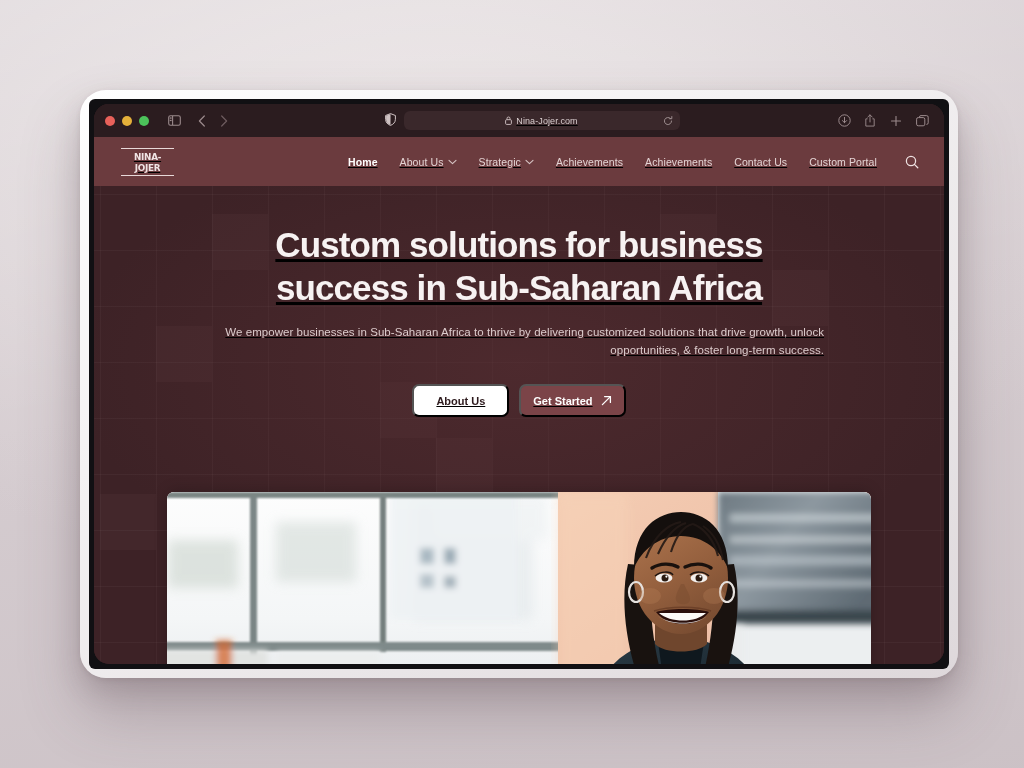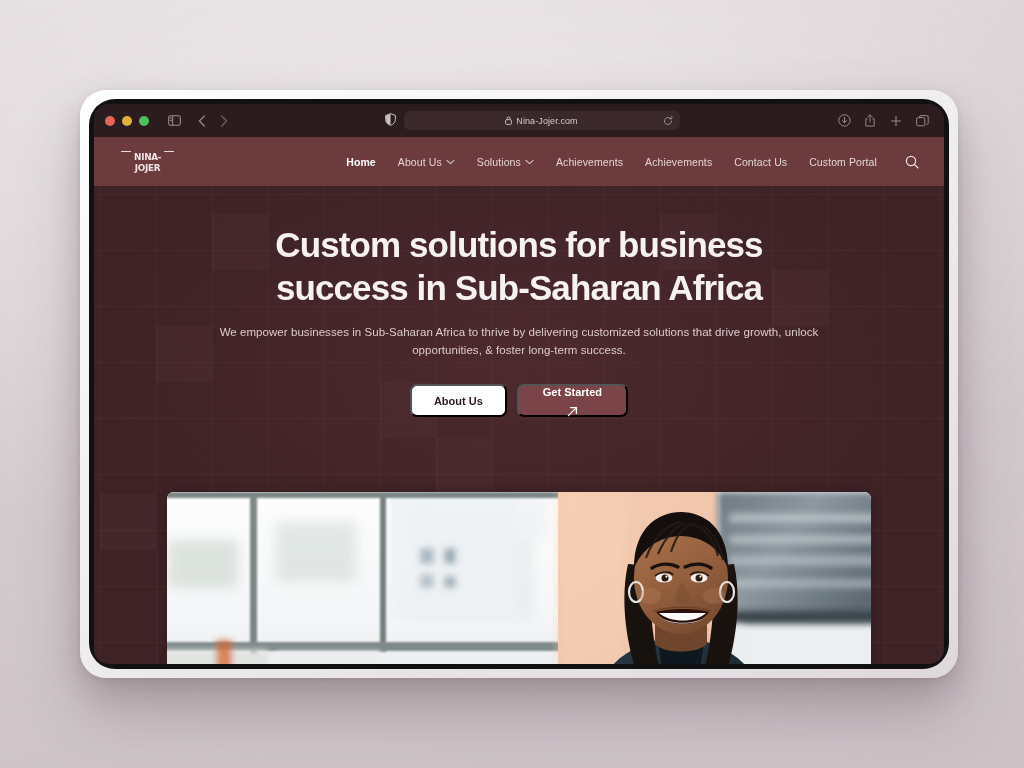--- a/index.html
+++ b/index.html
@@ -40,24 +40,25 @@
     padding: 9px;
     box-shadow:
       0 34px 60px rgba(90,70,78,0.30),
       0 12px 26px rgba(90,70,78,0.18),
       0 2px 5px rgba(90,70,78,0.12);
     z-index: 2;
   }
   .laptop-bezel {
     width: 100%;
     height: 100%;
-    border-radius: 26px;
+    border-radius: 6px;
     background: #111013;
     padding: 5px;
     overflow: hidden;
+    text-decoration: underline;
   }
   .screen {
     position: relative;
     width: 100%;
     height: 100%;
     border-radius: 15px;
     overflow: hidden;
     background: #3d2226;
   }
 
@@ -127,21 +128,21 @@
     height: 49px;
     background: #6b3b3e;
     display: flex;
     align-items: center;
     padding: 0 25px 0 27px;
     position: relative;
     z-index: 5;
   }
   .logo {
     display: flex;
-    flex-direction: row;
+    flex-direction: column;
     gap: 2px;
     width: 53px;
   }
   .logo-rule { height: 1px; background: #e8d9d9; width: 100%; }
   .logo-text {
     font-family: "DejaVu Sans", sans-serif;
     font-size: 9.5px;
     font-weight: 700;
     color: #f0e4e4;
     letter-spacing: -0.3px;
@@ -223,22 +224,23 @@
     font-weight: 700;
     color: #f7f2f2;
     letter-spacing: -0.9px;
     padding: 0 96px;
   }
   .subhead {
     margin-top: 15px;
     font-size: 11.5px;
     line-height: 17.5px;
     color: #ddcccd;
-    padding: 0 95px;
+    padding: 0 120px;
     letter-spacing: 0.05px;
+    text-align: right;
   }
   .cta-row {
     margin-top: 25px;
     display: flex;
     justify-content: center;
     gap: 10px;
   }
   .btn {
     height: 33px;
     display: flex;
@@ -251,22 +253,21 @@
     white-space: nowrap;
   }
   .btn-light {
     background: #ffffff;
     color: #2d1a1d;
     padding: 0 22px;
   }
   .btn-dark {
     background: #7b4448;
     color: #ffffff;
-    padding: 0 24px;
-    flex-direction: column;
+    padding: 0 12px;
   }
   .arrow-ne { display: flex; }
 
   
   .hero-photo {
     position: absolute;
     left: 73px;
     right: 73px;
     top: 306px;
     height: 230px;
@@ -385,21 +386,21 @@
             </span>
             <span class="nav-link">
               <span>About Us</span>
               <span class="chev">
                 <svg width="9" height="6" viewBox="0 0 9 6" fill="none" stroke="currentColor" stroke-width="1.1" stroke-linecap="round" stroke-linejoin="round">
                     <polyline points="1,1.4 4.5,4.7 8,1.4"></polyline>
                   </svg>
               </span>
             </span>
             <span class="nav-link">
-              <span>Solutions</span>
+              <span>Strategic</span>
               <span class="chev">
                 <svg width="9" height="6" viewBox="0 0 9 6" fill="none" stroke="currentColor" stroke-width="1.1" stroke-linecap="round" stroke-linejoin="round">
                     <polyline points="1,1.4 4.5,4.7 8,1.4"></polyline>
                   </svg>
               </span>
             </span>
             <span class="nav-link">
               <span>Achievements</span>
             </span>
             <span class="nav-link">

